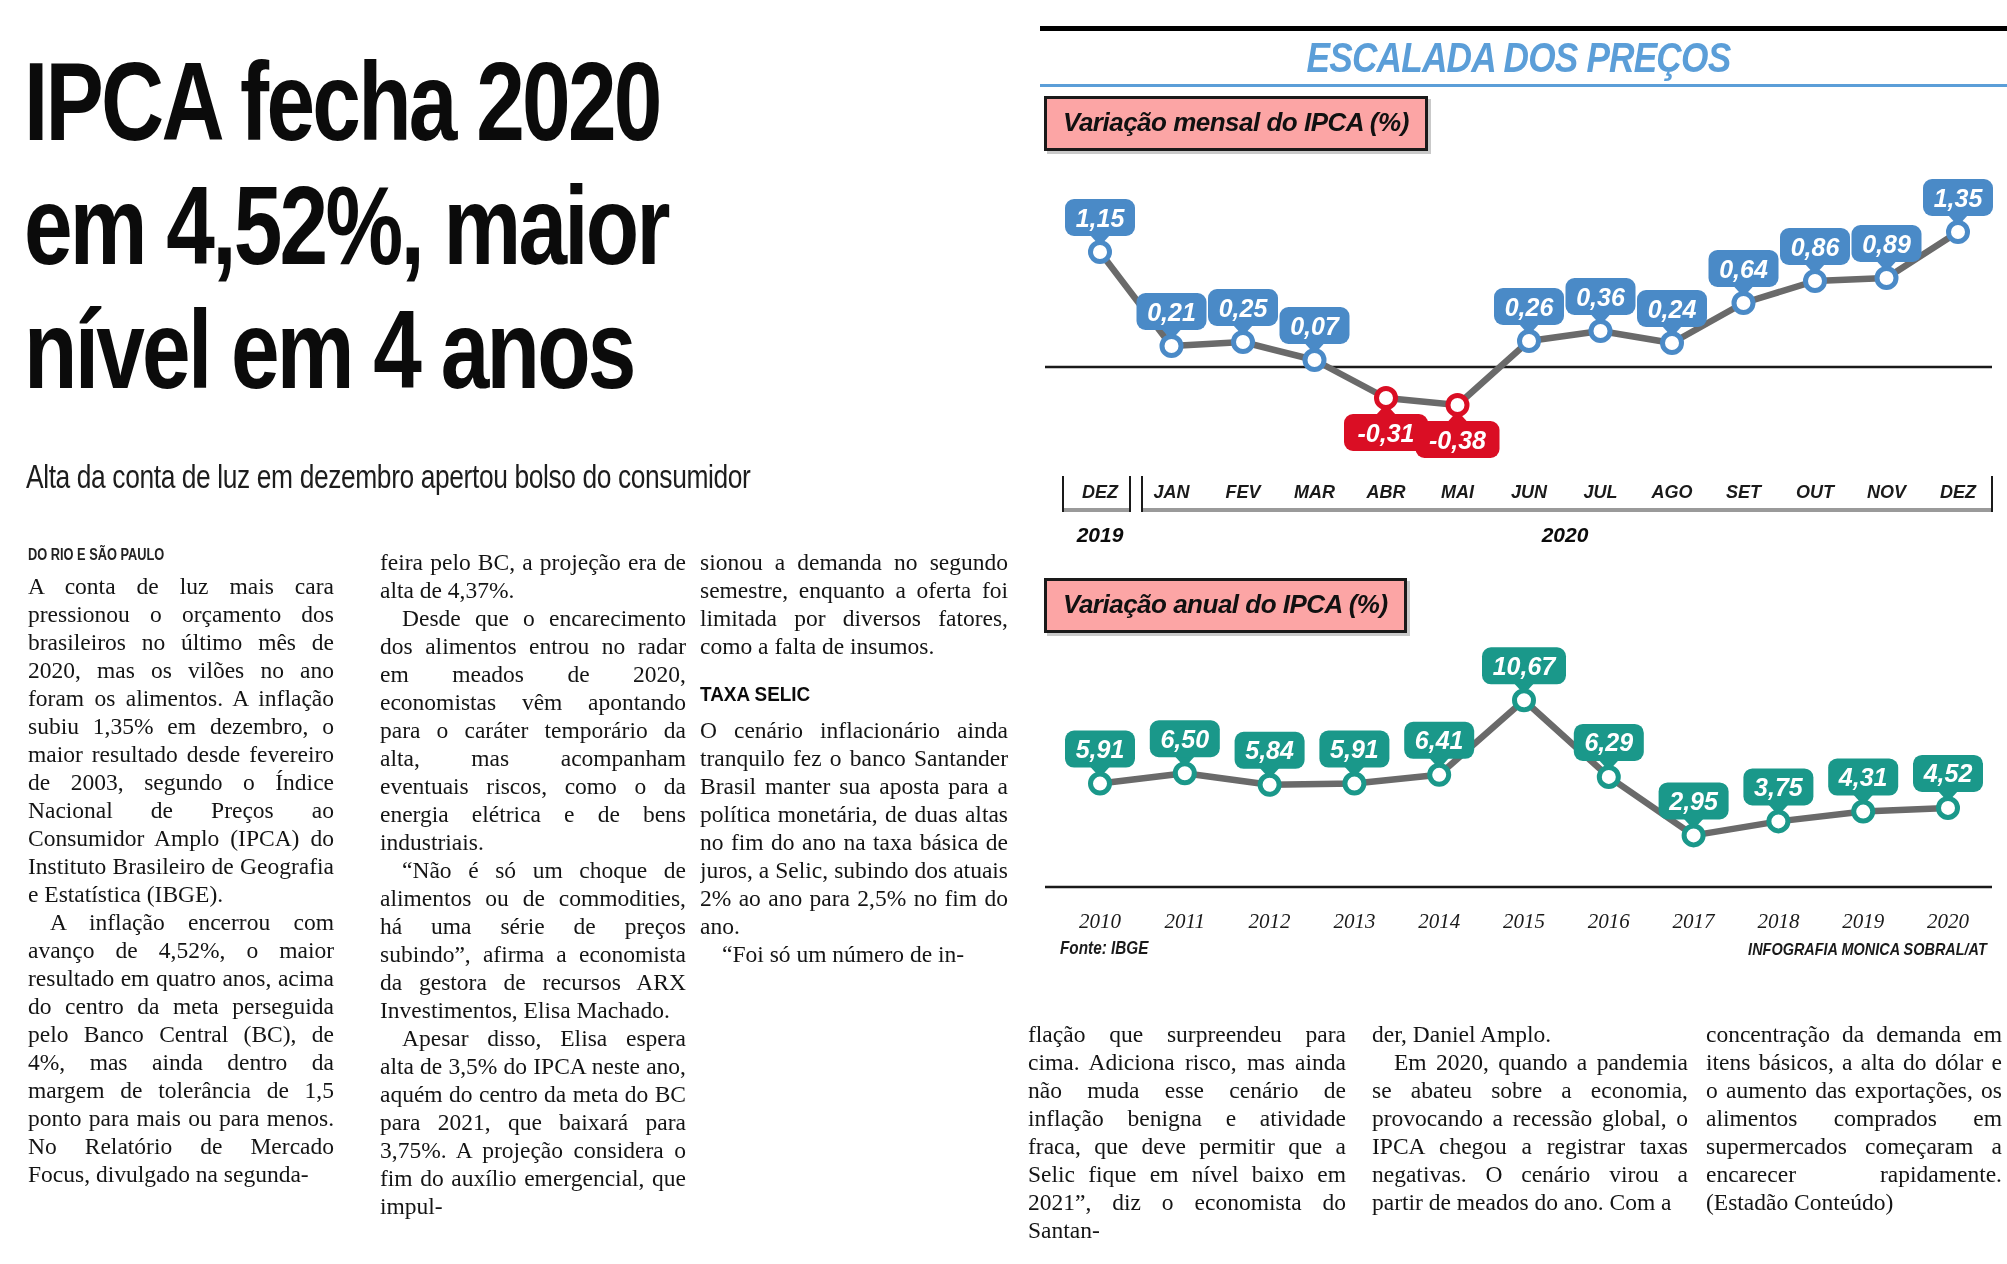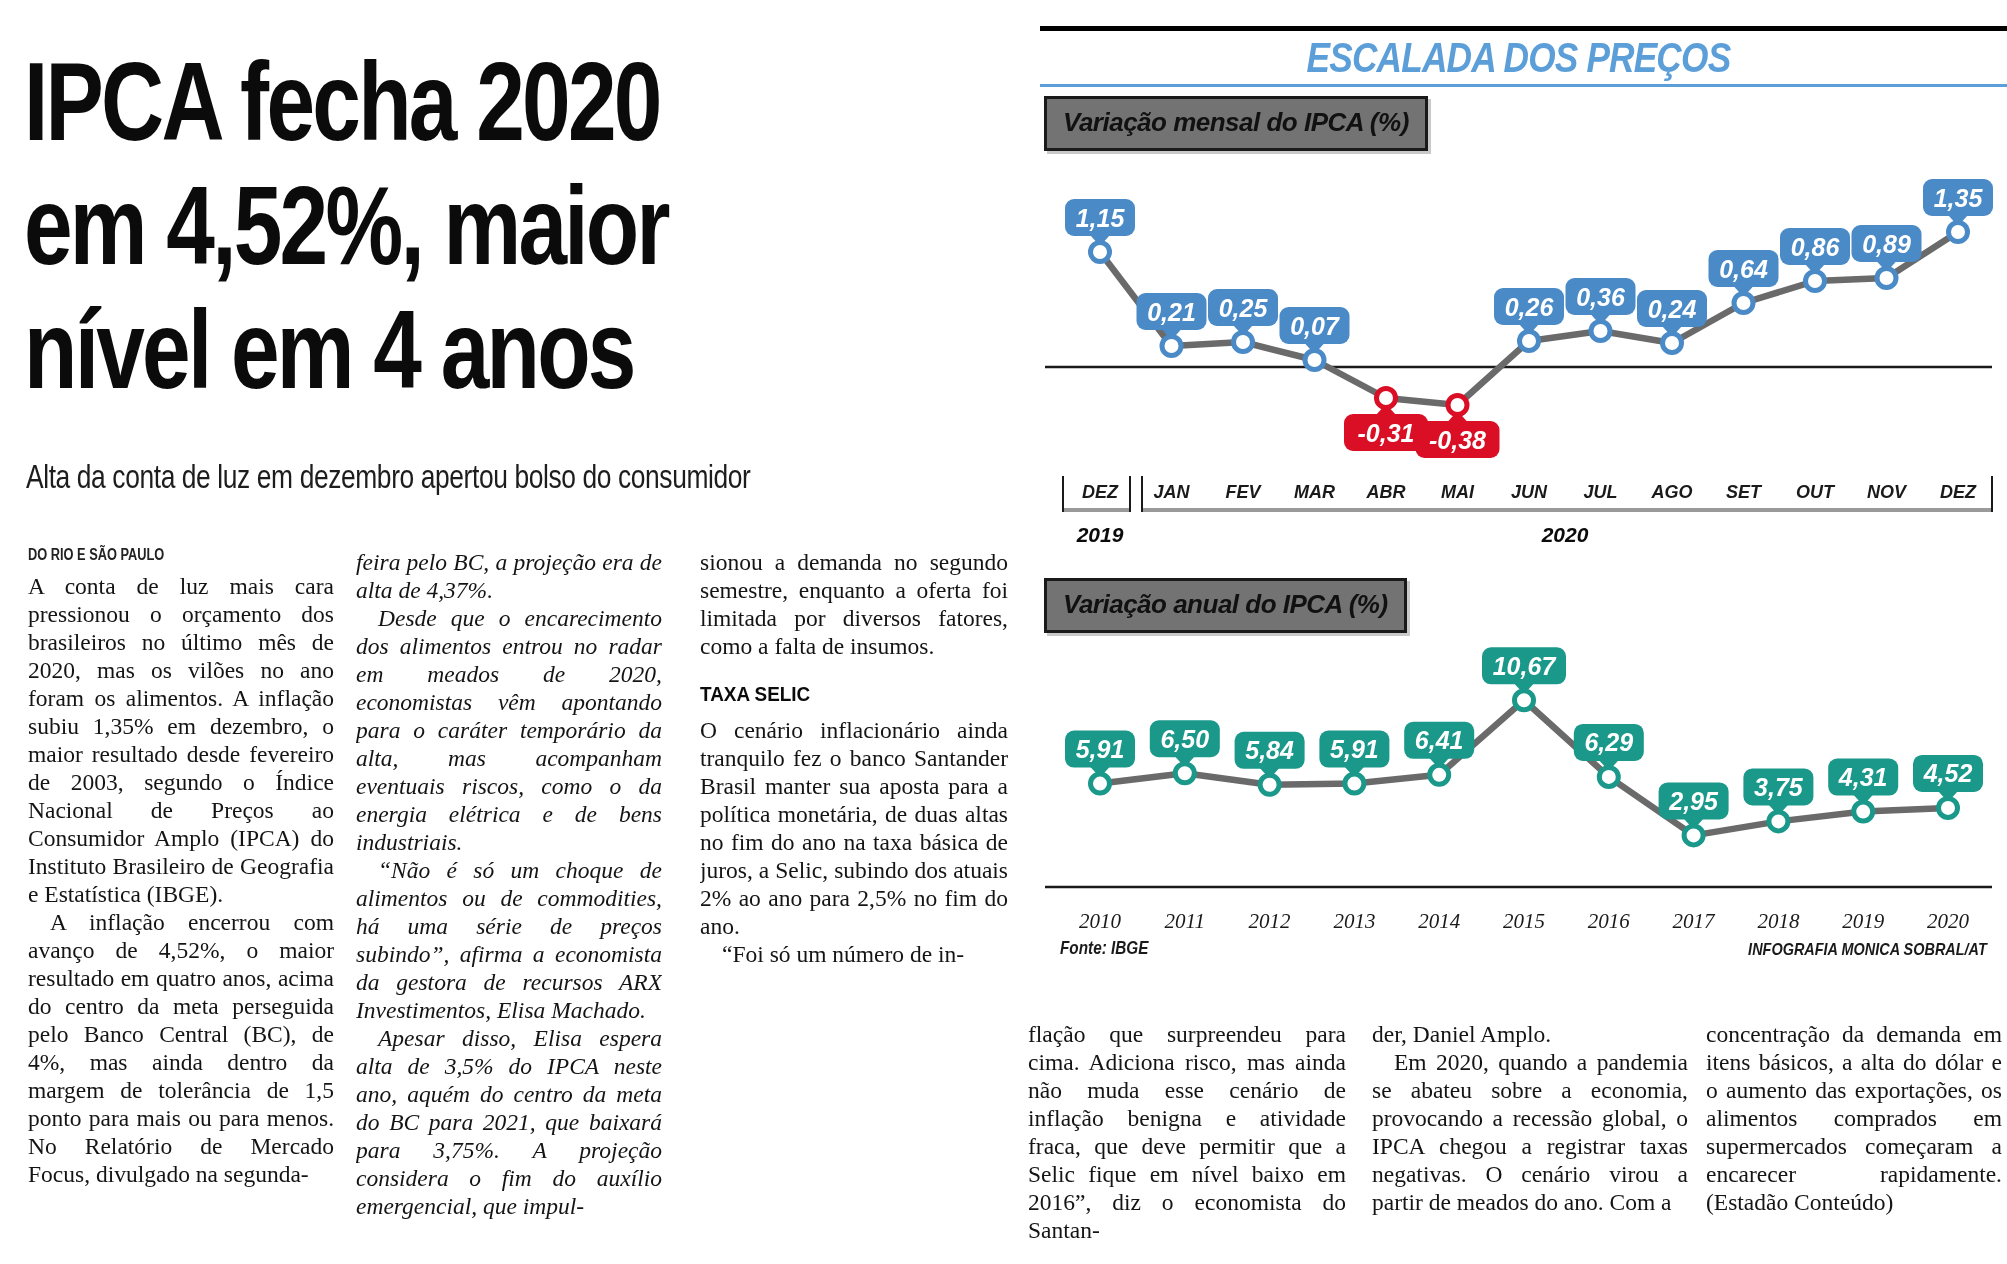--- a/index.html
+++ b/index.html
@@ -17,34 +17,34 @@
             color:#222; transform:scaleX(0.80); transform-origin:left top; white-space:nowrap; }
 
   .body-col { position:absolute; font-family:"Liberation Serif", serif; font-size:23.5px;
               line-height:28px; text-align:justify; color:#141414; overflow:hidden; }
   .body-col p { margin:0; }
   .body-col p.indent { text-indent:22px; }
   .body-col .subhead { font-family:"Liberation Sans", sans-serif; font-weight:bold;
                        font-size:21px; margin:20px 0 8px 0; transform:scaleX(0.9);
                        transform-origin:left center; text-align:left; color:#0b0b0b; }
   #col1 { left:28px;   top:572px;  width:306px; height:692px; }
-  #col2 { left:356px;  top:548px;  width:306px; height:716px;font-style:italic; }
+  #col2 { left:380px;  top:548px;  width:306px; height:716px; }
   #col3 { left:700px;  top:548px;  width:308px; height:716px; }
   #col4 { left:1028px; top:1020px; width:318px; height:244px; }
   #col5 { left:1372px; top:1020px; width:316px; height:244px; }
   #col6 { left:1706px; top:1020px; width:296px; height:244px; }
 
   
   .infographic { position:absolute; left:1030px; top:0; width:977px; height:1000px;font-style:italic; }
   .top-rule { position:absolute; left:10px; top:26px; width:967px; height:5px; background:#000; }
   .info-title { position:absolute; left:0; top:34px; width:977px; text-align:center;
                 font-size:42px; font-weight:bold; letter-spacing:-1px;
                 transform:scaleX(0.84); transform-origin:center top; }
   .title-underline { position:absolute; left:10px; top:84px; width:967px; height:3px; }
-  .chart-title-box { position:absolute; border:3px solid #1a1a1a; background:#737373;
+  .chart-title-box { position:absolute; border:3px solid #1a1a1a; background:#fca5a5;
                      box-shadow:3px 3px 0 #c9c9c9; font-weight:bold; font-size:26px;
                      padding:8px 16px 10px 16px; letter-spacing:-0.5px; white-space:nowrap; }
   #box1 { left:14px; top:96px; }
   #box2 { left:14px; top:578px; }
   #chart1 { position:absolute; left:0; top:140px; }
   #chart2 { position:absolute; left:0; top:645px; }
   .fonte  { position:absolute; left:30px; top:938px; font-size:18px; font-weight:bold;
             color:#1a1a1a; transform:scaleX(0.85); transform-origin:left top; white-space:nowrap; }
   .credit { position:absolute; right:20px; top:940px; font-size:17px; font-weight:bold;
             color:#1a1a1a; transform:scaleX(0.85); transform-origin:right top; white-space:nowrap; }
@@ -73,21 +73,21 @@
       <p class="indent">“Não é só um choque de alimentos ou de commodities, há uma série de preços subindo”, afirma a economista da gestora de recursos ARX Investimentos, Elisa Machado.</p>
       <p class="indent">Apesar disso, Elisa espera alta de 3,5% do IPCA neste ano, aquém do centro da meta do BC para 2021, que baixará para 3,75%. A projeção considera o fim do auxílio emergencial, que impul-</p>
     </div>
   <div class="body-col" id="col3">
       <p>sionou a demanda no segundo semestre, enquanto a oferta foi limitada por diversos fatores, como a falta de insumos.</p>
       <div class="subhead">TAXA SELIC</div>
       <p>O cenário inflacionário ainda tranquilo fez o banco Santander Brasil manter sua aposta para a política monetária, de duas altas no fim do ano na taxa básica de juros, a Selic, subindo dos atuais 2% ao ano para 2,5% no fim do ano.</p>
       <p class="indent">“Foi só um número de in-</p>
     </div>
   <div class="body-col" id="col4">
-      <p>flação que surpreendeu para cima. Adiciona risco, mas ainda não muda esse cenário de inflação benigna e atividade fraca, que deve permitir que a Selic fique em nível baixo em 2016”, diz o economista do Santan-</p>
+      <p>flação que surpreendeu para cima. Adiciona risco, mas ainda não muda esse cenário de inflação benigna e atividade fraca, que deve permitir que a Selic fique em nível baixo em 2021”, diz o economista do Santan-</p>
     </div>
   <div class="body-col" id="col5">
       <p>der, Daniel Amplo.</p>
       <p class="indent">Em 2020, quando a pandemia se abateu sobre a economia, provocando a recessão global, o IPCA chegou a registrar taxas negativas. O cenário virou a partir de meados do ano. Com a</p>
     </div>
   <div class="body-col" id="col6">
       <p>concentração da demanda em itens básicos, a alta do dólar e o aumento das exportações, os alimentos comprados em supermercados começaram a encarecer rapidamente. (Estadão Conteúdo)</p>
     </div>
 
   <div class="infographic">

